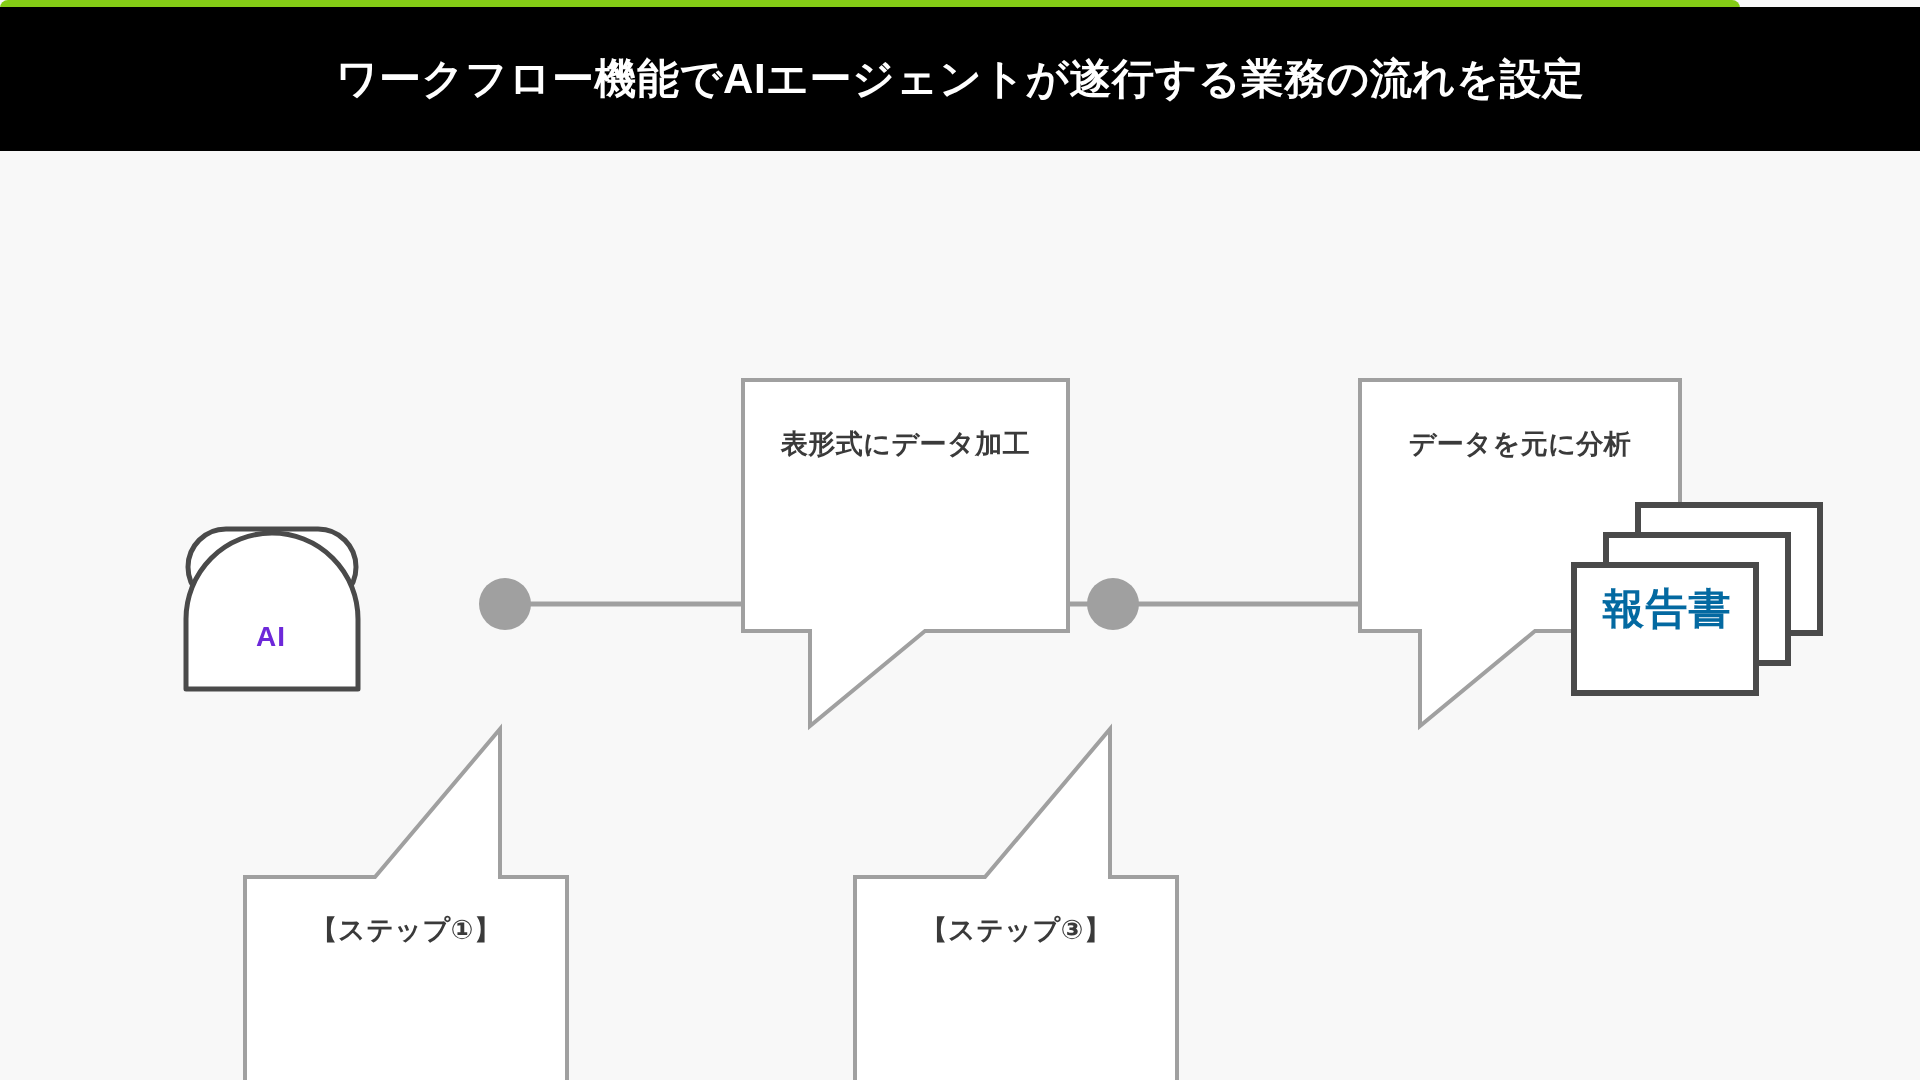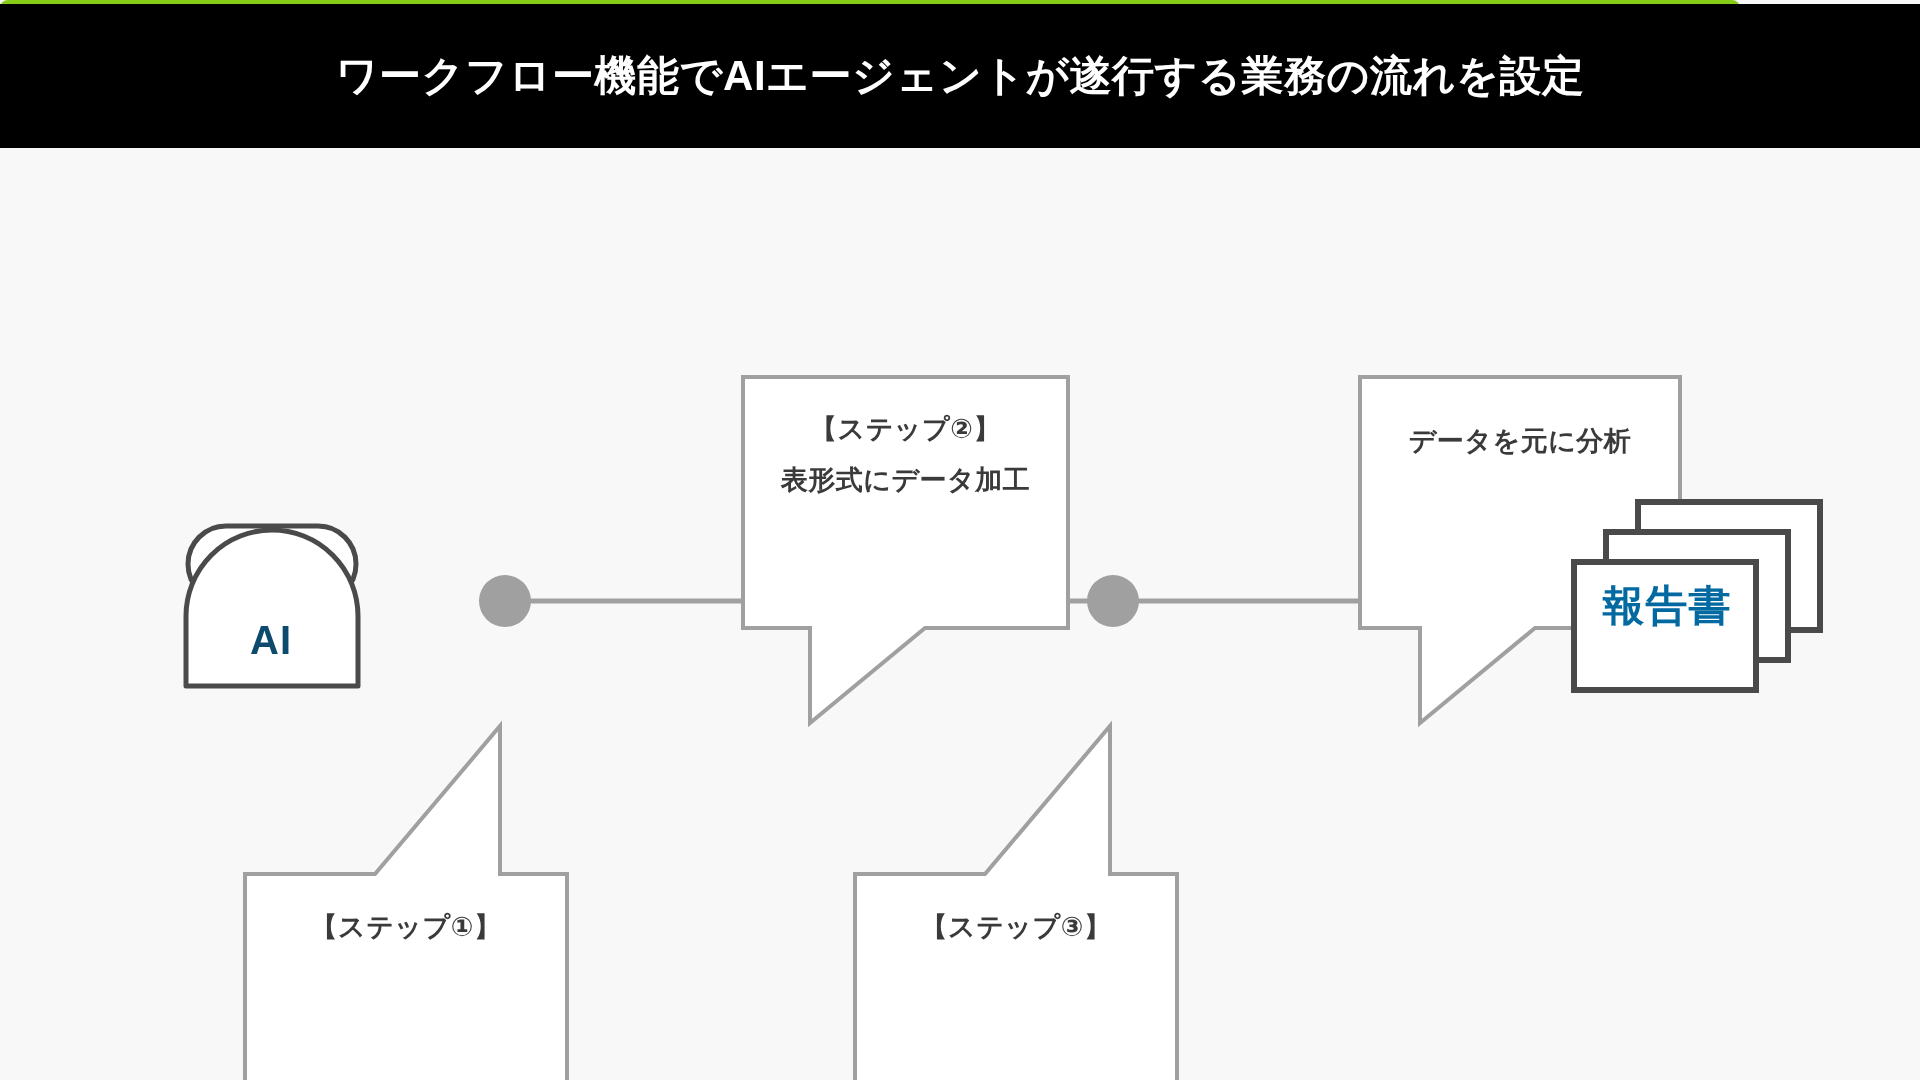--- a/index.html
+++ b/index.html
@@ -13,21 +13,21 @@
   body {
     font-family: "Liberation Sans", "DejaVu Sans", sans-serif;
     background: #f8f8f8;
   }
 
   #slide {
     position: relative;
     width: 1740px;
     height: 1080px;
     background: #f8f8f8;
-    border-top: 4px solid #84cc16;
+    border-top: 7px solid #84cc16;
     border-radius: 8px;
   }
 
   
   #header-band {
     position: absolute;
     left: 0;
     top: 0;
     width: 1920px;
     height: 144px;
@@ -86,23 +86,23 @@
     margin-top: 12px;
   }
 
   
   #ai-badge-text {
     position: absolute;
     left: 216px;
     top: 470px;
     width: 110px;
     text-align: center;
-    font-size: 40px;
-    font-weight: 700;
-    color: #0c4a6e;
+    font-size: 28px;
+    font-weight: 700;
+    color: #6d28d9;
     letter-spacing: 1px;
     pointer-events: none;
   }
 
   
   #report-doc-text {
     position: absolute;
     left: 1578px;
     top: 430px;
     width: 178px;
@@ -187,21 +187,20 @@
 
     </svg>
 
     <div id="ai-badge-text">AI</div>
 
     <div class="callout-text" style="left:245px; top:760px; width:322px;">
       <span class="step-label">【ステップ①】</span>
     </div>
 
     <div class="callout-text" style="left:743px; top:262px; width:325px;">
-      <span class="step-label">【ステップ②】</span>
       <span class="step-desc">表形式にデータ加工</span>
     </div>
 
     <div class="callout-text" style="left:855px; top:760px; width:322px;">
       <span class="step-label">【ステップ③】</span>
     </div>
 
     <div class="callout-text" style="left:1360px; top:262px; width:320px;">
       <span class="step-desc">データを元に分析</span>
     </div>

